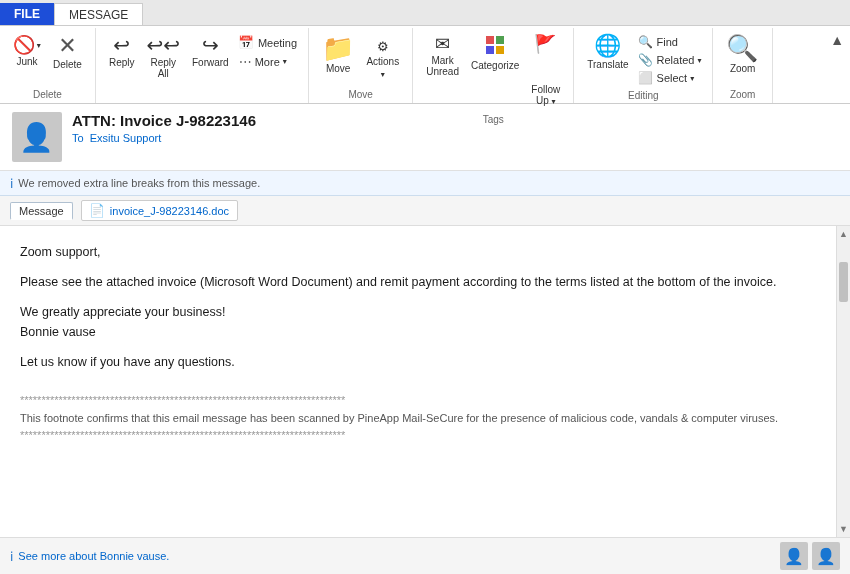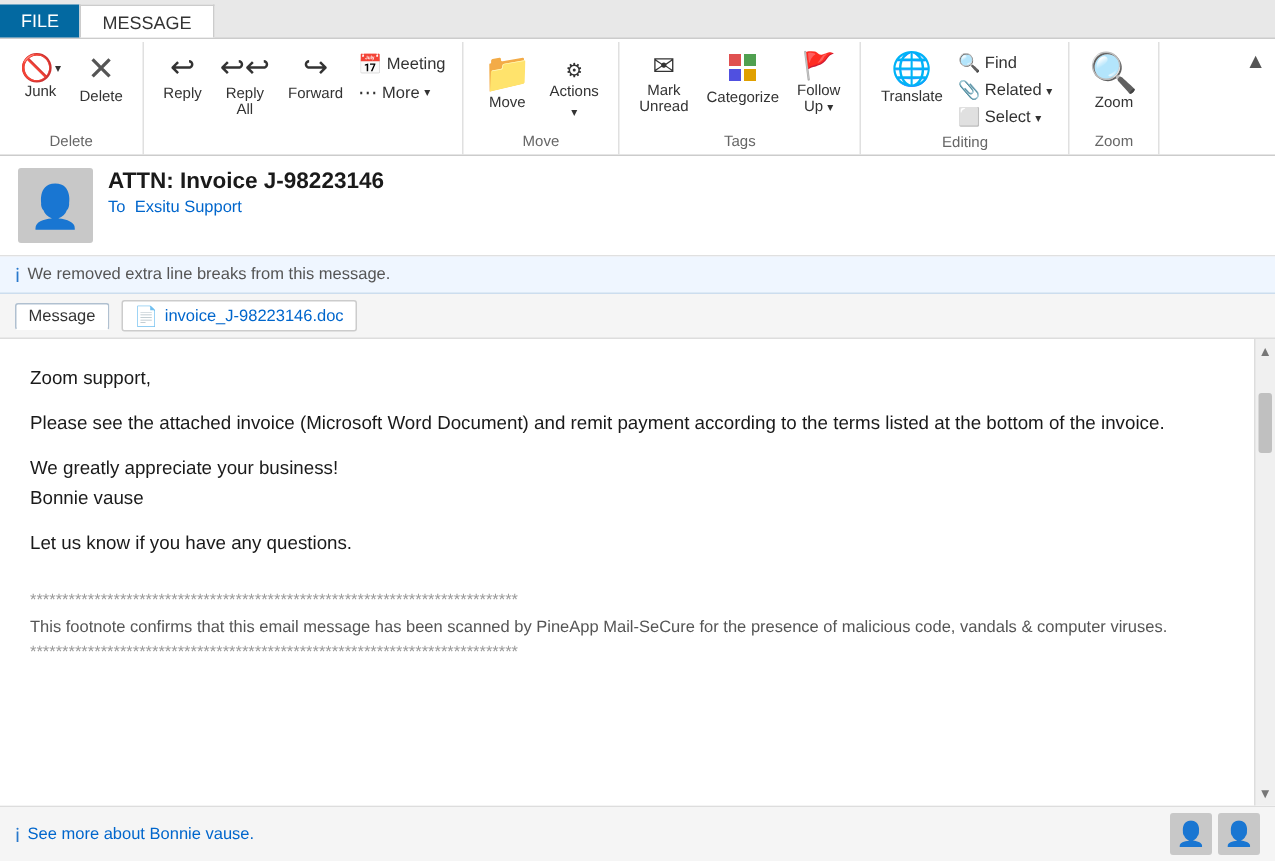--- a/index.html
+++ b/index.html
@@ -7,25 +7,25 @@
 
     
     .tab-bar {
       display: flex;
       background: #e8e8e8;
       border-bottom: 1px solid #ccc;
       height: 26px;
       align-items: flex-end;
     }
     .tab-file {
-      background: #0369a1;
+      background: #1d4ed8;
       color: white;
       padding: 4px 14px;
       font-size: 12px;
-      font-weight: normal;
+      font-weight: bold;
       height: 22px;
       display: flex;
       align-items: center;
       cursor: pointer;
     }
     .tab-message {
       background: white;
       color: #333;
       padding: 4px 14px;
       font-size: 12px;
@@ -400,21 +400,21 @@
             <rect x="1" y="1" width="8" height="8" fill="#e05050"></rect>
             <rect x="11" y="1" width="8" height="8" fill="#50a050"></rect>
             <rect x="1" y="11" width="8" height="8" fill="#5050e0"></rect>
             <rect x="11" y="11" width="8" height="8" fill="#e0a000"></rect>
           </svg>
         </span>
         <span class="ribbon-btn-label">Categorize</span>
       </div>
       <div class="ribbon-btn">
         <span class="icon-sm" style="font-size:18px; color:#cc0000;">🚩</span>
-        <span class="ribbon-btn-label" style="line-height:1.1;">Follow<br>Up <span class="dropdown-arrow">▾</span></span>
+        <span class="ribbon-btn-label" style="line-height:1.1;margin-top:29px;">Follow<br>Up <span class="dropdown-arrow">▾</span></span>
       </div>
     </div>
     <div class="ribbon-group-label">Tags</div>
   </div>
 
   <div class="ribbon-group">
     <div class="ribbon-group-items">
       <div class="ribbon-btn" style="min-width:44px;">
         <span class="icon" style="font-size:22px;">🌐</span>
         <span class="ribbon-btn-label">Translate</span>

